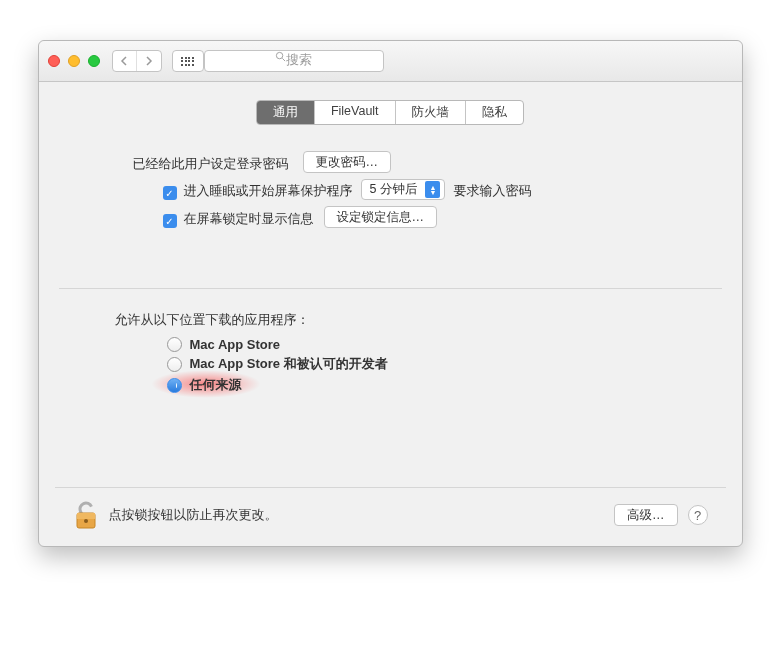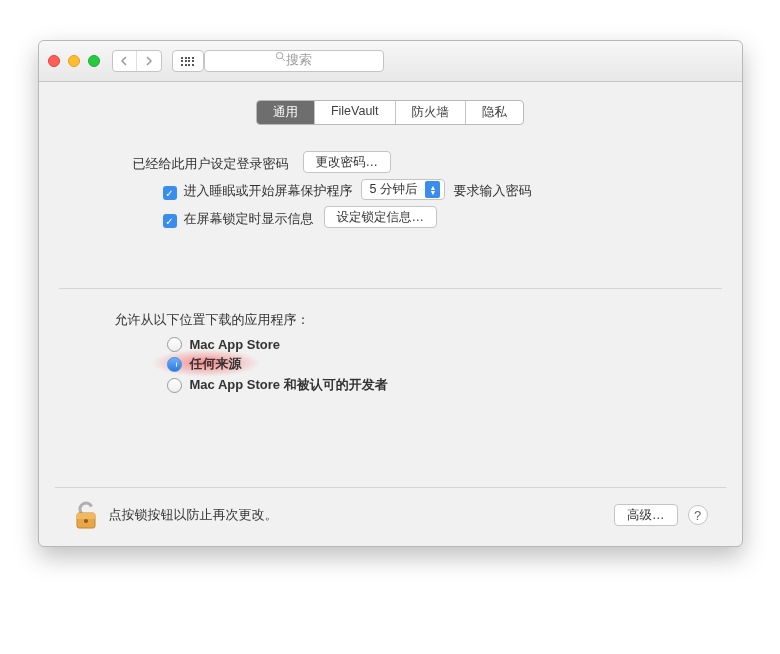--- a/index.html
+++ b/index.html
@@ -130,28 +130,28 @@
       </div>
 
       <hr class="hr">
 
       <div style="margin-left:56px;margin-bottom:8px">允许从以下位置下载的应用程序：</div>
       <div class="radio-group">
         <div class="radio-row">
           <span class="radio"></span>
           <span>Mac App Store</span>
         </div>
+        <div class="radio-row">
+          <span class="radio"></span>
+          <span>Mac App Store 和被认可的开发者</span>
+        </div>
         <div class="radio-row" style="z-index:1">
           <div class="highlight"></div>
           <span class="radio sel"></span>
           <span>任何来源</span>
-        </div>
-        <div class="radio-row">
-          <span class="radio"></span>
-          <span>Mac App Store 和被认可的开发者</span>
         </div>
       </div>
     </div>
 
     <div class="bottom">
       <svg class="lock-icon" viewBox="0 0 26 30">
         <path d="M7 13 V9 a6 6 0 0 1 12 0" stroke="#b0b0b0" stroke-width="3" fill="none" transform="rotate(-24 13 9)"></path>
         <rect x="4" y="13" width="18" height="15" rx="2" fill="#e8a646" stroke="#c78627"></rect>
         <rect x="4" y="13" width="18" height="6" fill="#f0b860"></rect>
         <circle cx="13" cy="21" r="2" fill="#8a5c1c"></circle>

